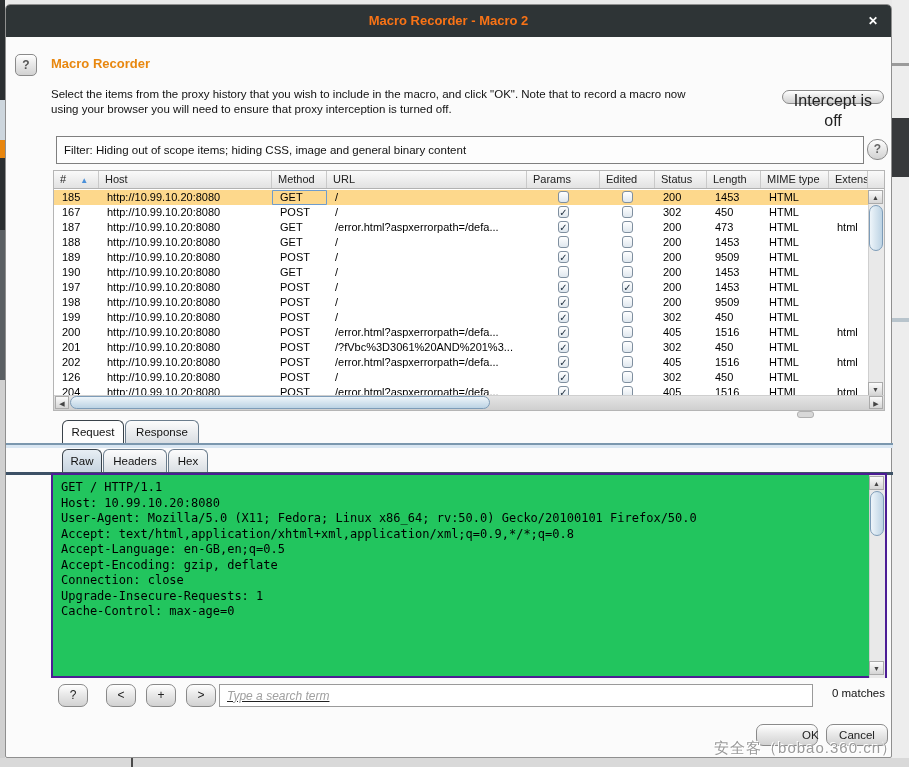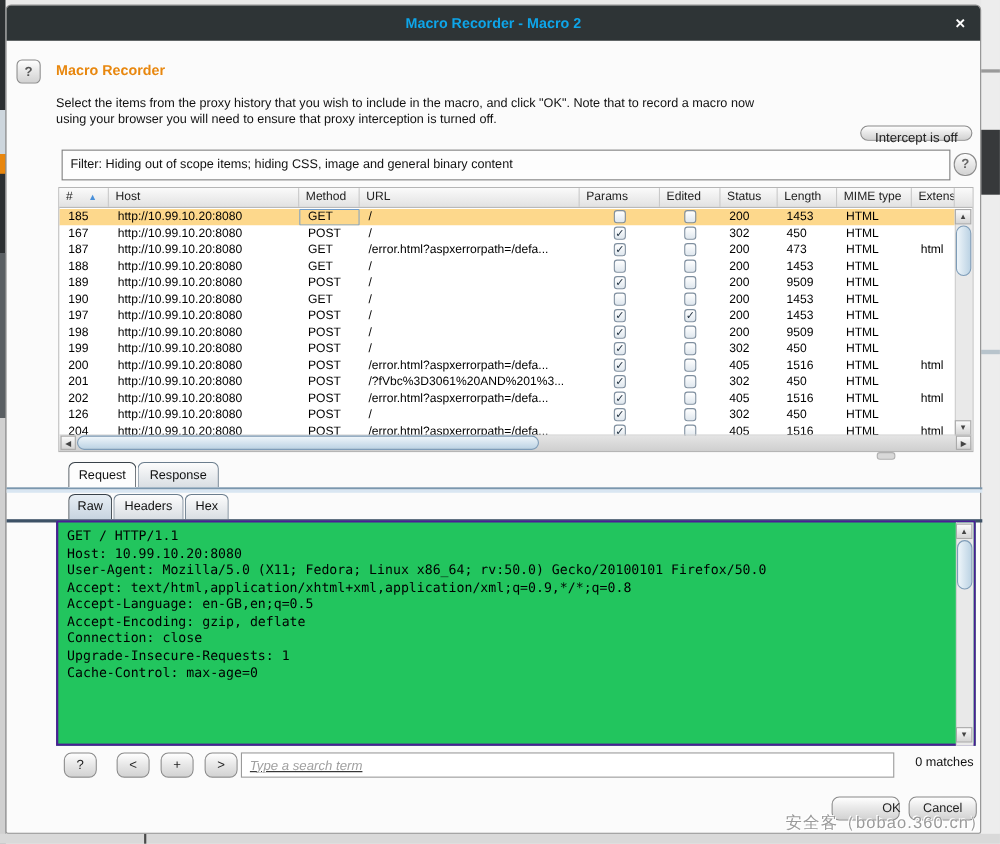--- a/index.html
+++ b/index.html
@@ -13,33 +13,33 @@
   #bg-right { left:892px; top:0; width:17px; height:767px; background:#ededed; }
   #bg-right .seg { position:absolute; left:0; width:17px; }
   #bg-bottom{ left:0; top:758px; width:909px; height:9px; background:#d9d9d9; }
   #bg-bottom .vline { position:absolute; left:131px; top:0; width:2px; height:9px; background:#4a4a4a; }
 
   
   #dialog { left:5px; top:4px; width:887px; height:754px; background:#fbfbfb;
     border:1px solid #8f8f8f; border-radius:5px 5px 2px 2px; }
   #titlebar { left:0; top:0; width:885px; height:32px; background:#2e3436;
     border-radius:4px 4px 0 0; }
-  #title-text { width:100%; text-align:center; line-height:32px; color:#0ea5e9;
+  #title-text { width:100%; text-align:center; line-height:32px; color:#f97316;
     font-size:13px; font-weight:bold; }
   #close-btn { right:10px; top:8px; width:16px; height:16px; color:#fff;
     font-size:12px; font-weight:bold; text-align:center; line-height:16px; cursor:pointer; }
 
   .sq-btn { background:linear-gradient(#ffffff,#e9e9e9 45%,#d2d2d2);
     border:1px solid #8a8a8a; border-radius:7px; color:#222; text-align:center;
     font-size:12px; }
   #help-icon { left:9px; top:49px; width:22px; height:22px; line-height:20px;
     font-weight:bold; color:#555; border-radius:5px; }
   #page-title { left:45px; top:51px; font-size:13px; font-weight:bold; color:#e8870e; }
   #description { left:45px; top:82px; width:710px; font-size:11.5px; color:#111; line-height:15px; }
-  #intercept-btn { left:776px; top:85px; width:102px; height:14px; line-height:20px; font-size:12px;margin-top:24px; }
+  #intercept-btn { left:776px; top:85px; width:102px; height:14px; line-height:20px; font-size:16px; }
 
   #filter-box { left:50px; top:131px; width:808px; height:28px; background:#fdfdfd;
     border:1px solid #7f7f7f; font-size:11.5px; color:#111; line-height:26px; padding-left:7px; }
   #filter-help { left:861px; top:134px; width:21px; height:21px; line-height:19px;
     border-radius:10px; font-weight:bold; color:#666; }
 
   
   #table { left:47px; top:165px; width:832px; height:241px; background:#fff;
     border:1px solid #b5b5b5; font-size:11px; }
   .thead { position:absolute; left:0; top:0; width:830px; height:18px; display:grid;

